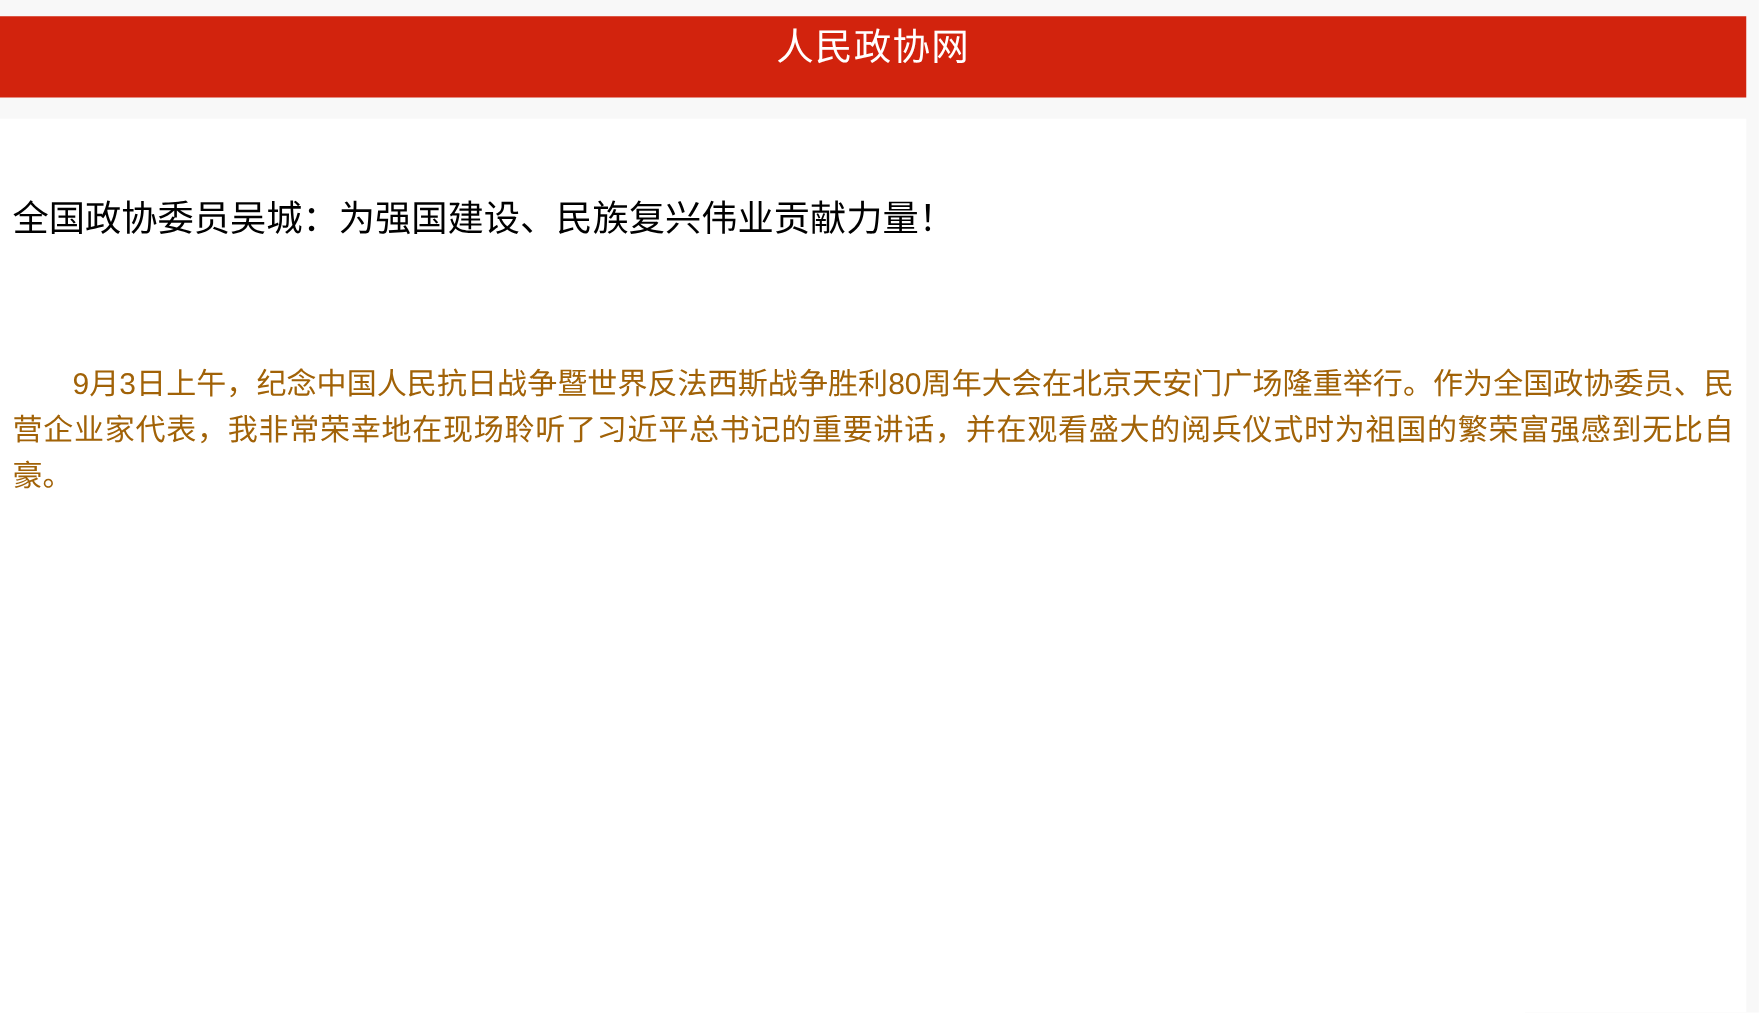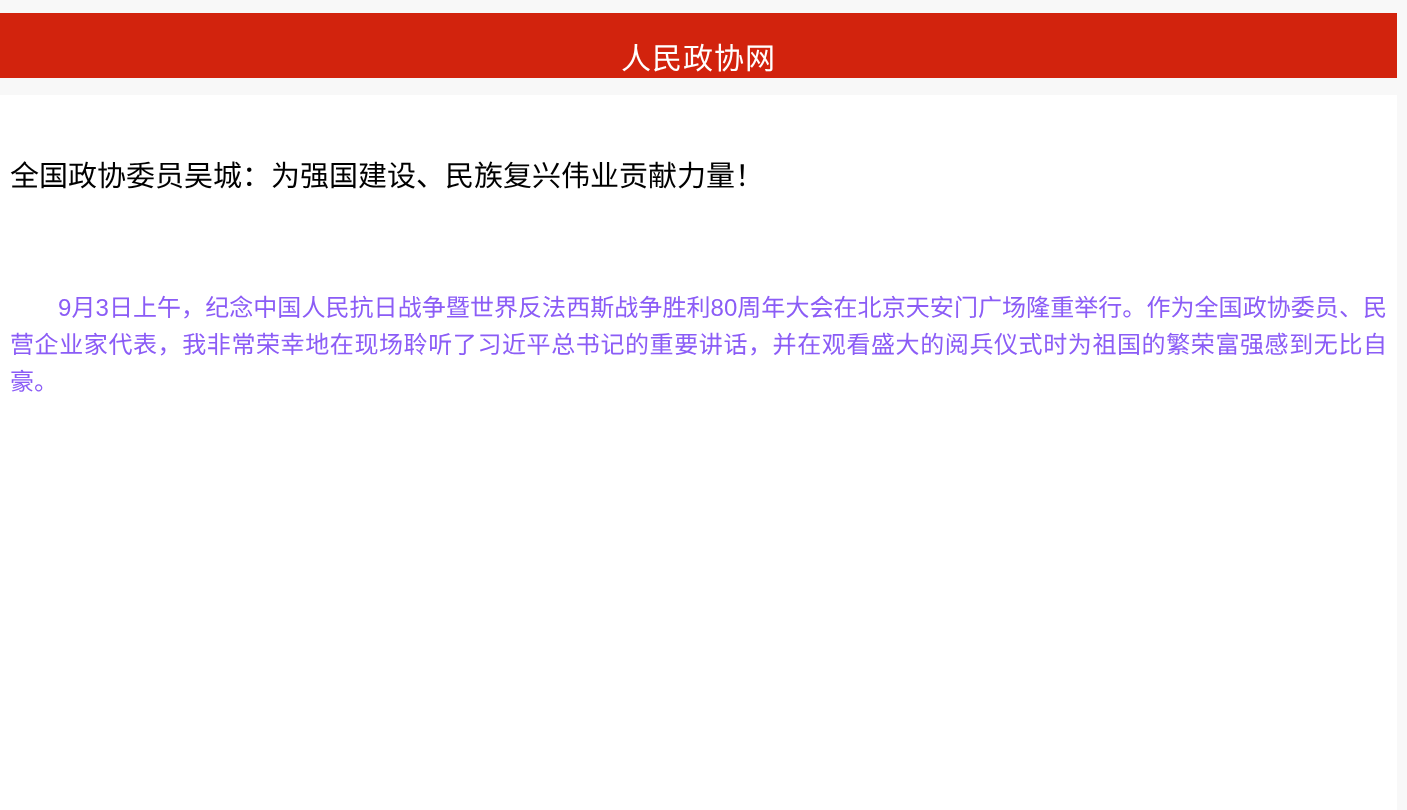--- a/index.html
+++ b/index.html
@@ -17,21 +17,21 @@
     width: 1397px;
     height: 810px;
   }
   .top-gap {
     height: 13px;
   }
   .banner {
     height: 65px;
     background: #d2230d;
     display: flex;
-    align-items: flex-end;
+    align-items: flex-start;
     justify-content: center;
   }
   .banner-title {
     color: #ffffff;
     font-size: 30px;
     letter-spacing: 1px;
   }
   .banner-gap {
     height: 17px;
   }
@@ -49,21 +49,21 @@
     font-weight: normal;
     color: #000000;
   }
   .article-body {
     margin-top: 93px;
   }
   .article-body p {
     margin: 0 0 47px 0;
     font-size: 24px;
     line-height: 37px;
-    color: #8b5cf6;
+    color: #a16207;
     text-indent: 2em;
     text-align: justify;
   }
 </style>
 </head>
 <body>
 
 <div class="page">
   <div class="top-gap"></div>
 

